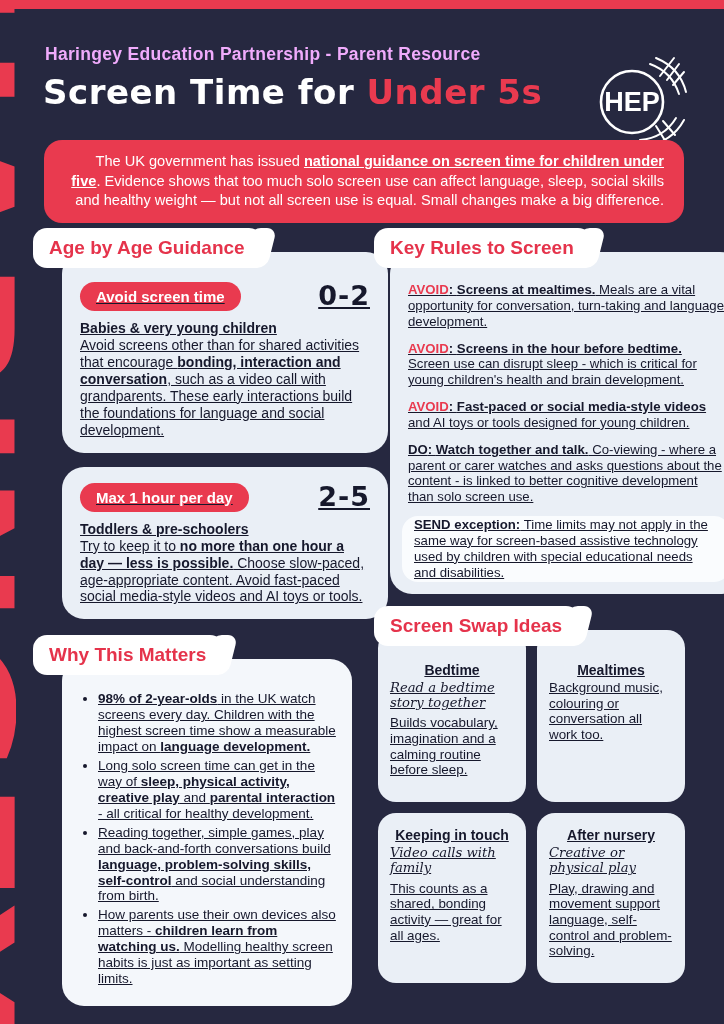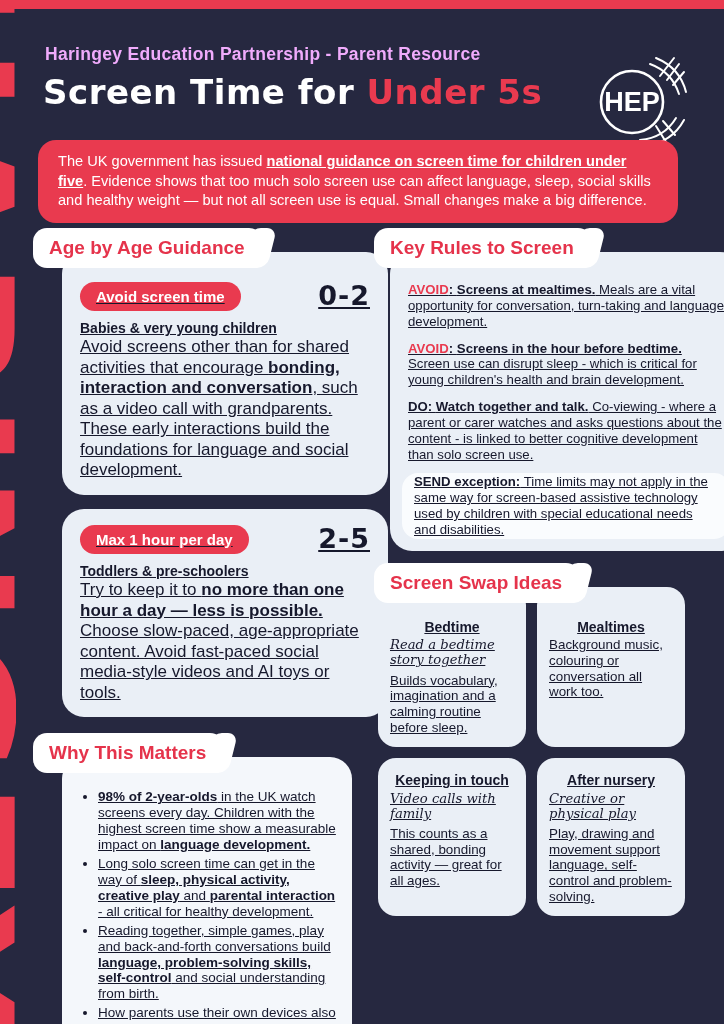--- a/index.html
+++ b/index.html
@@ -16,50 +16,50 @@
   #page{position:relative;width:724px;height:1024px;background:var(--navy);overflow:hidden;margin:0 auto;color:var(--ink);}
   .topbar{position:absolute;top:0;left:0;width:724px;height:9px;background:var(--red);z-index:6;}
   .side-clip{position:absolute;left:0;top:0;width:16px;height:1024px;overflow:hidden;z-index:5;}
   .side-text{position:absolute;left:-605px;top:412px;width:1100px;height:180px;transform:rotate(90deg);
     font-family:"DejaVu Sans",sans-serif;font-weight:bold;font-size:180px;line-height:1;letter-spacing:4px;
     color:var(--red);white-space:nowrap;text-align:center;}
   .kicker{position:absolute;left:45px;top:44px;font-size:17.5px;font-weight:bold;color:#f0abfc;letter-spacing:.3px;}
   .title{position:absolute;left:43px;top:72px;font-family:"DejaVu Sans",sans-serif;font-size:34px;font-weight:bold;color:#fff;letter-spacing:.5px;}
   .title .red{color:var(--red);margin-top:32px;}
   .logo{position:absolute;right:34px;top:52px;width:100px;height:100px;}
-  .banner{position:absolute;left:38px;top:140px;width:640px;background:var(--red);border-radius:18px;
-    padding:12px 20px;color:#fff;font-size:14.6px;line-height:1.34;}
+  .banner{position:absolute;left:44px;top:140px;width:640px;background:var(--red);border-radius:18px;
+    padding:12px 20px;color:#fff;font-size:14.6px;line-height:1.34;text-align:right;}
   .banner .u{text-decoration:underline;font-weight:bold;cursor:pointer;}
   .col{position:absolute;top:228px;width:310px;text-decoration:underline;}
   .col-left{left:42px;}
   .col-right{left:372px;}
   .tab{display:inline-block;position:relative;z-index:2;background:#fff;color:var(--red-deep);
     font-weight:bold;font-size:19px;padding:9px 18px 9px 16px;border-radius:14px;}
   .tab::after{content:"";position:absolute;top:0;right:-9px;width:26px;height:100%;background:#fff;
     border-radius:10px;transform:skewX(-14deg);z-index:-1;}
   .tab-left{margin-left:-9px;}
   .tab-right{margin-left:2px;}
   .card{position:relative;z-index:1;background:var(--card);border-radius:22px;}
   .age-card{margin-left:20px;width:326px;padding:16px 18px 14px;}
   .age-card.first{margin-top:-16px;padding-top:30px;}
   .age-card.second{margin-top:14px;}
   .pill-row{display:flex;justify-content:space-between;align-items:flex-start;margin-bottom:9px;}
   .pill{background:var(--red);color:#fff;font-weight:bold;font-size:15px;padding:6px 16px;border-radius:999px;}
   .age-num{font-family:"DejaVu Sans",sans-serif;font-size:27px;font-weight:bold;color:var(--ink);letter-spacing:1px;margin-top:-2px;}
   .card-sub{font-size:14px;font-weight:bold;margin-bottom:1px;}
-  .body-text{font-size:17px;line-height:1.21;}
+  .body-text{font-size:14px;line-height:1.21;}
   .why-card{margin-left:20px;width:290px;margin-top:-16px;padding:32px 16px 16px 10px;background:var(--card-bright);}
   .why-card ul{padding-left:26px;}
   .why-card li{font-size:13.5px;line-height:1.18;margin-bottom:3px;}
   .rules-card{margin-left:18px;width:352px;margin-top:-16px;padding:30px 18px 12px;}
   .rule{font-size:13.2px;line-height:1.2;margin-bottom:11px;}
   .send{background:var(--send);border-radius:16px;padding:1px 12px;margin:2px -6px 0;font-size:13.2px;line-height:1.2;}
   .swap-wrap{margin-top:12px;}
   .swap-grid{position:relative;z-index:1;margin-top:-16px;margin-left:6px;display:grid;grid-template-columns:148px 148px;gap:11px;}
-  .swap-card{background:var(--card);border-radius:18px;padding:14px 12px 12px;font-size:13.4px;line-height:1.17;}
+  .swap-card{background:var(--card);border-radius:18px;padding:14px 12px 24px;font-size:13.4px;line-height:1.17;}
   .swap-card.tall{padding-top:32px;}
   .swap-title{font-size:14px;font-weight:bold;text-align:center;margin-bottom:2px;}
   .swap-italic{font-family:"DejaVu Serif",serif;font-style:italic;font-size:13.2px;line-height:1.15;margin-bottom:5px;}
   .b{font-weight:bold;}
   .u{text-decoration:underline;}
   .red{color:var(--red);}
   .logo svg text{font-family:"Liberation Sans",sans-serif;}
 </style>
 </head>
 <body>
@@ -130,20 +130,21 @@
       </div>
     </div>
   </div>
 
   <div class="col col-right">
     <div class="tab tab-right">Key Rules to Screen</div>
 
     <div class="card rules-card">
       <div class="rule"><span class="b red">AVOID</span><span class="b">: </span><span class="b">Screens at mealtimes.</span><span> Meals are a vital opportunity for conversation, turn-taking and language development.</span></div>
       <div class="rule"><span class="b red">AVOID</span><span class="b">: </span><span class="b">Screens in the hour before bedtime.</span><span> Screen use can disrupt sleep - which is critical for young children's health and brain development.</span></div>
+      <div class="rule"><span class="b red">AVOID</span><span class="b">: </span><span class="b">Fast-paced or social media-style videos</span><span> and AI toys or tools designed for young children.</span></div>
       <div class="rule"><span class="b">DO</span><span class="b">: </span><span class="b">Watch together and talk.</span><span> Co-viewing - where a parent or carer watches and asks questions about the content - is linked to better cognitive development than solo screen use.</span></div>
       <div class="send"><span class="b">SEND exception:</span><span> Time limits may not apply in the same way for screen-based assistive technology used by children with special educational needs and disabilities.</span></div>
     </div>
 
     <div class="swap-wrap">
       <div class="tab tab-right">Screen Swap Ideas</div>
       <div class="swap-grid">
         <div class="swap-card tall">
           <div class="swap-title">Bedtime</div>
           <div class="swap-italic">Read a bedtime story together</div>

